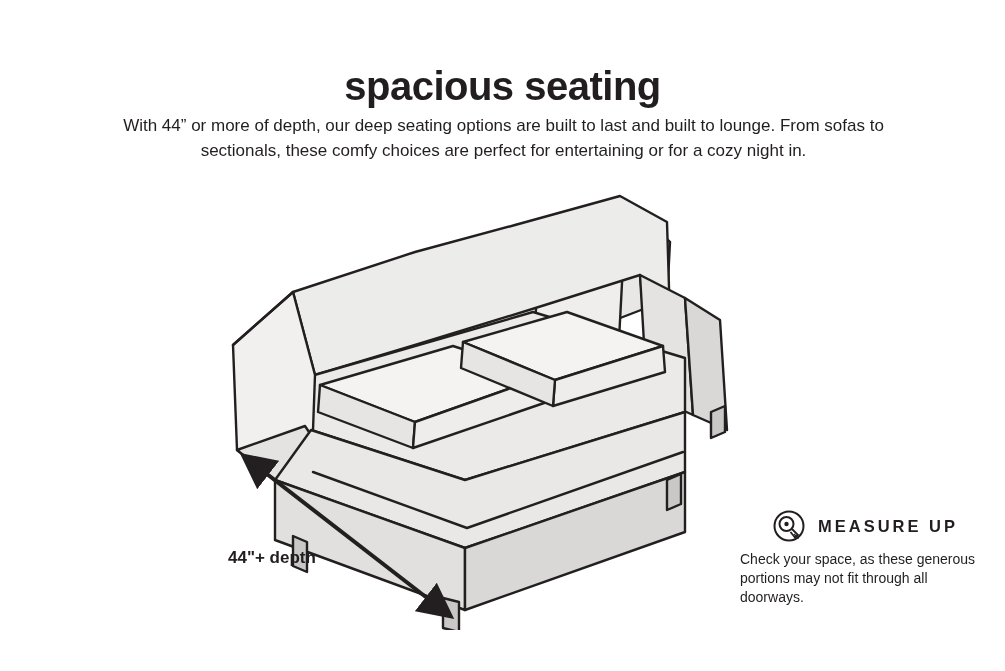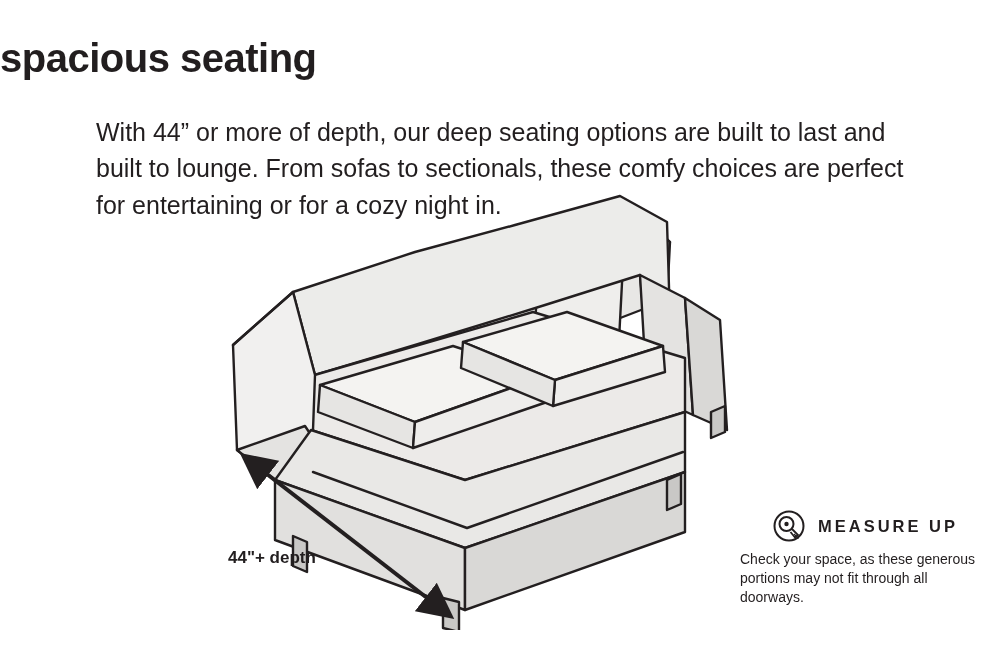--- a/index.html
+++ b/index.html
@@ -13,36 +13,37 @@
   }
   #page {
     position: relative;
     width: 1005px;
     height: 671px;
     background: #ffffff;
     overflow: hidden;
   }
   .headline {
     position: absolute;
-    top: 36px;
+    top: 64px;
     left: 0;
     width: 1005px;
+    text-align: center;
     font-size: 40px;
     font-weight: bold;
     letter-spacing: -0.5px;
     color: #221e1f;
     line-height: 1.1;
   }
   .subcopy {
     position: absolute;
     top: 114px;
     left: 96px;
     width: 815px;
-    text-align: left;
-    font-size: 25px;
+    text-align: center;
+    font-size: 17px;
     line-height: 1.45;
     color: #221e1f;
   }
   .illustration {
     position: absolute;
     top: 180px;
     left: 215px;
     width: 580px;
     height: 450px;
   }

